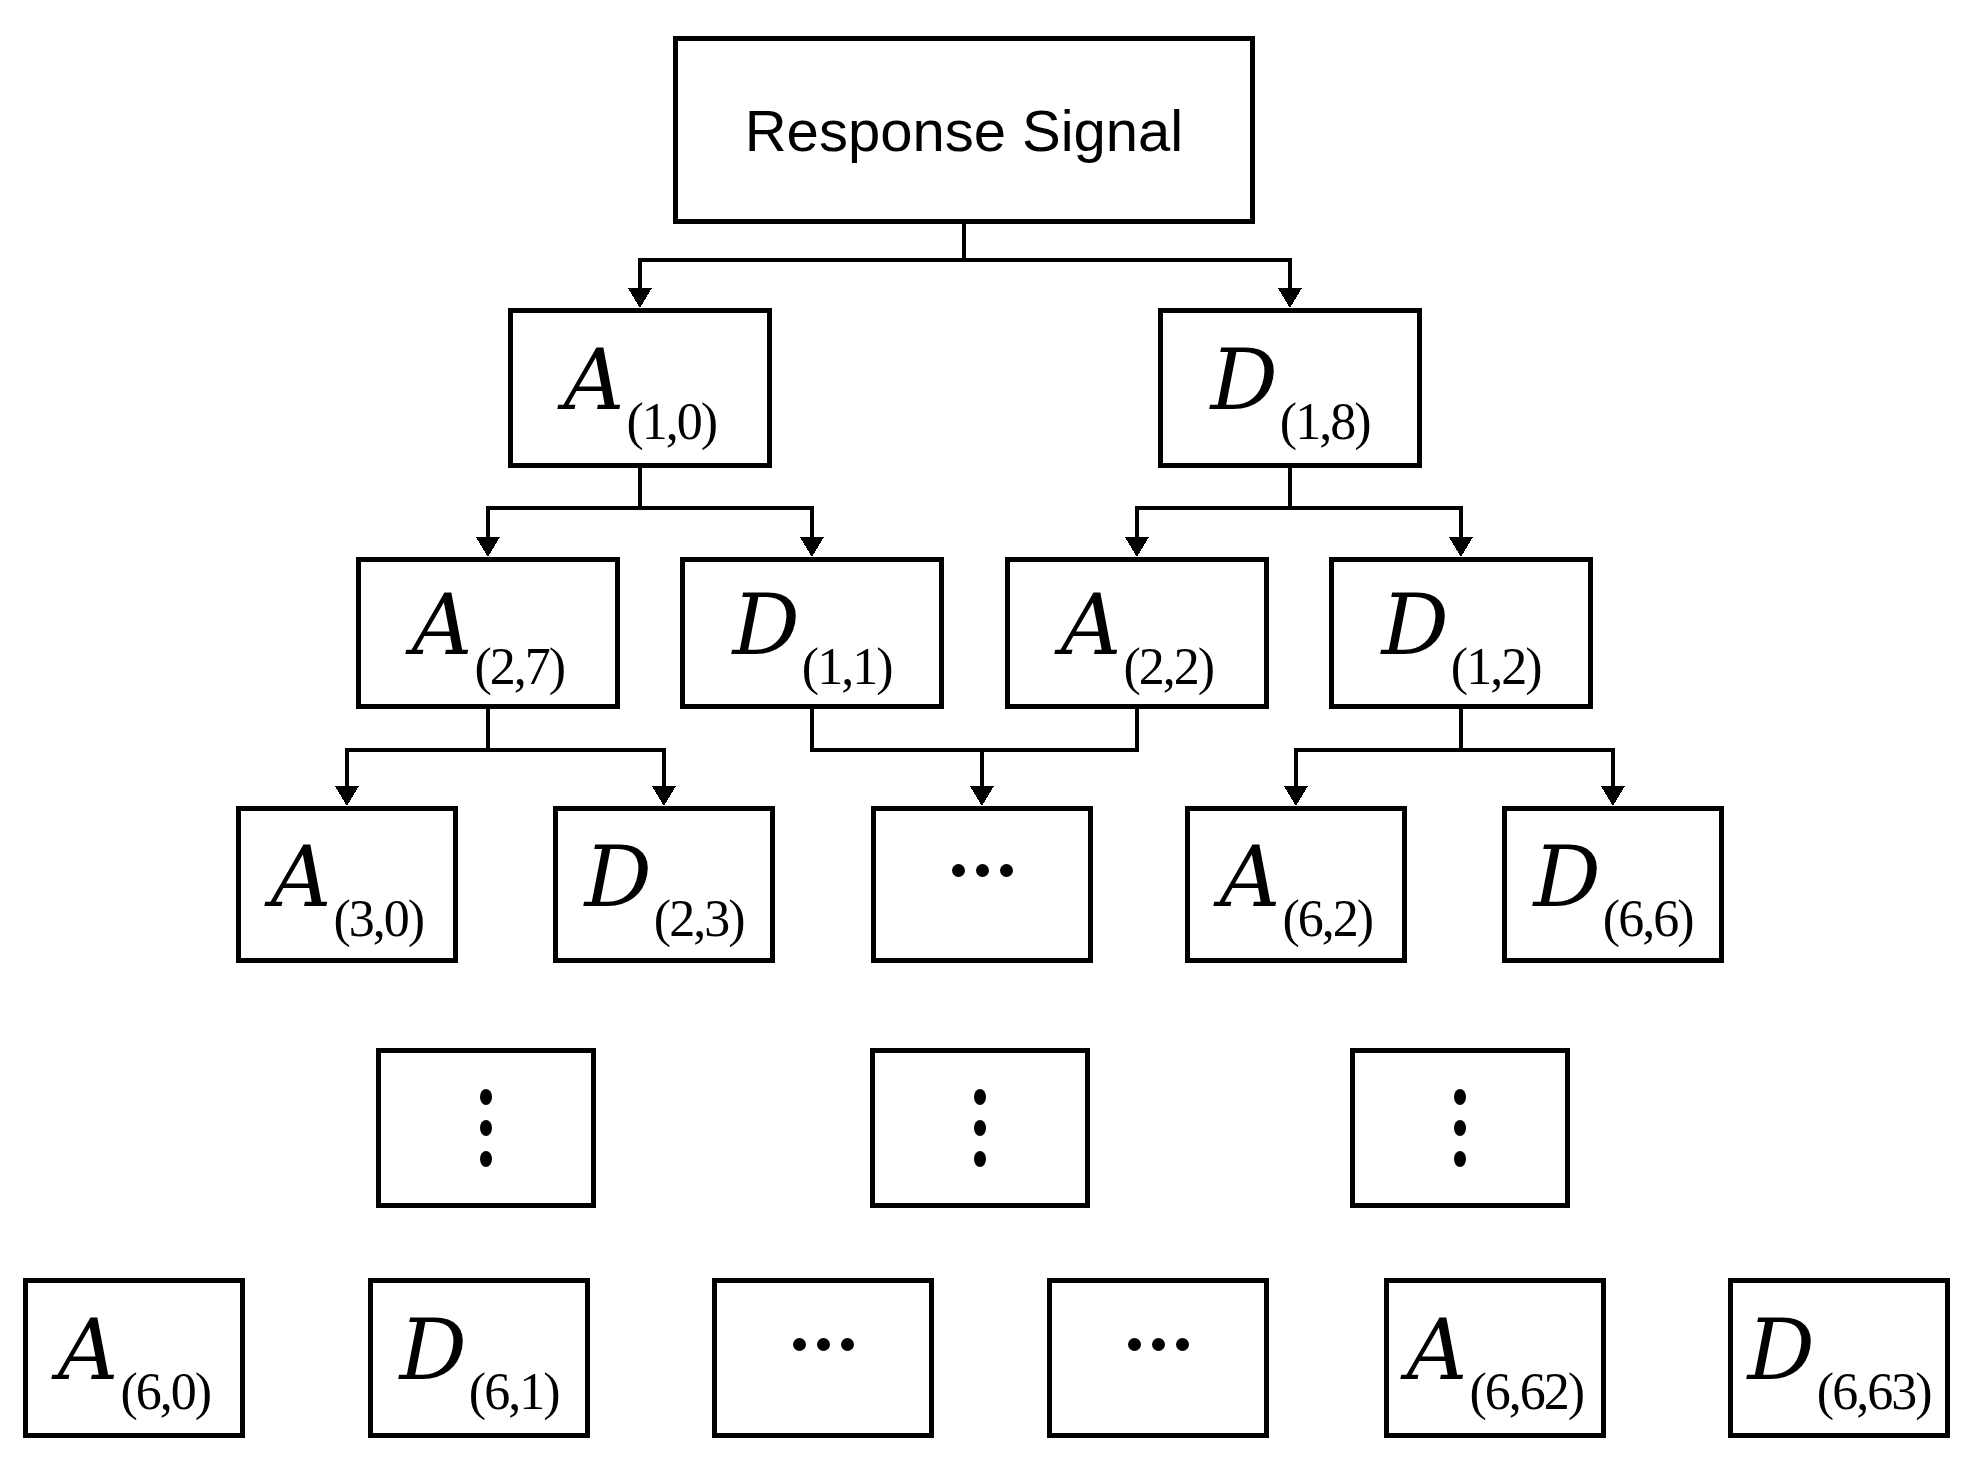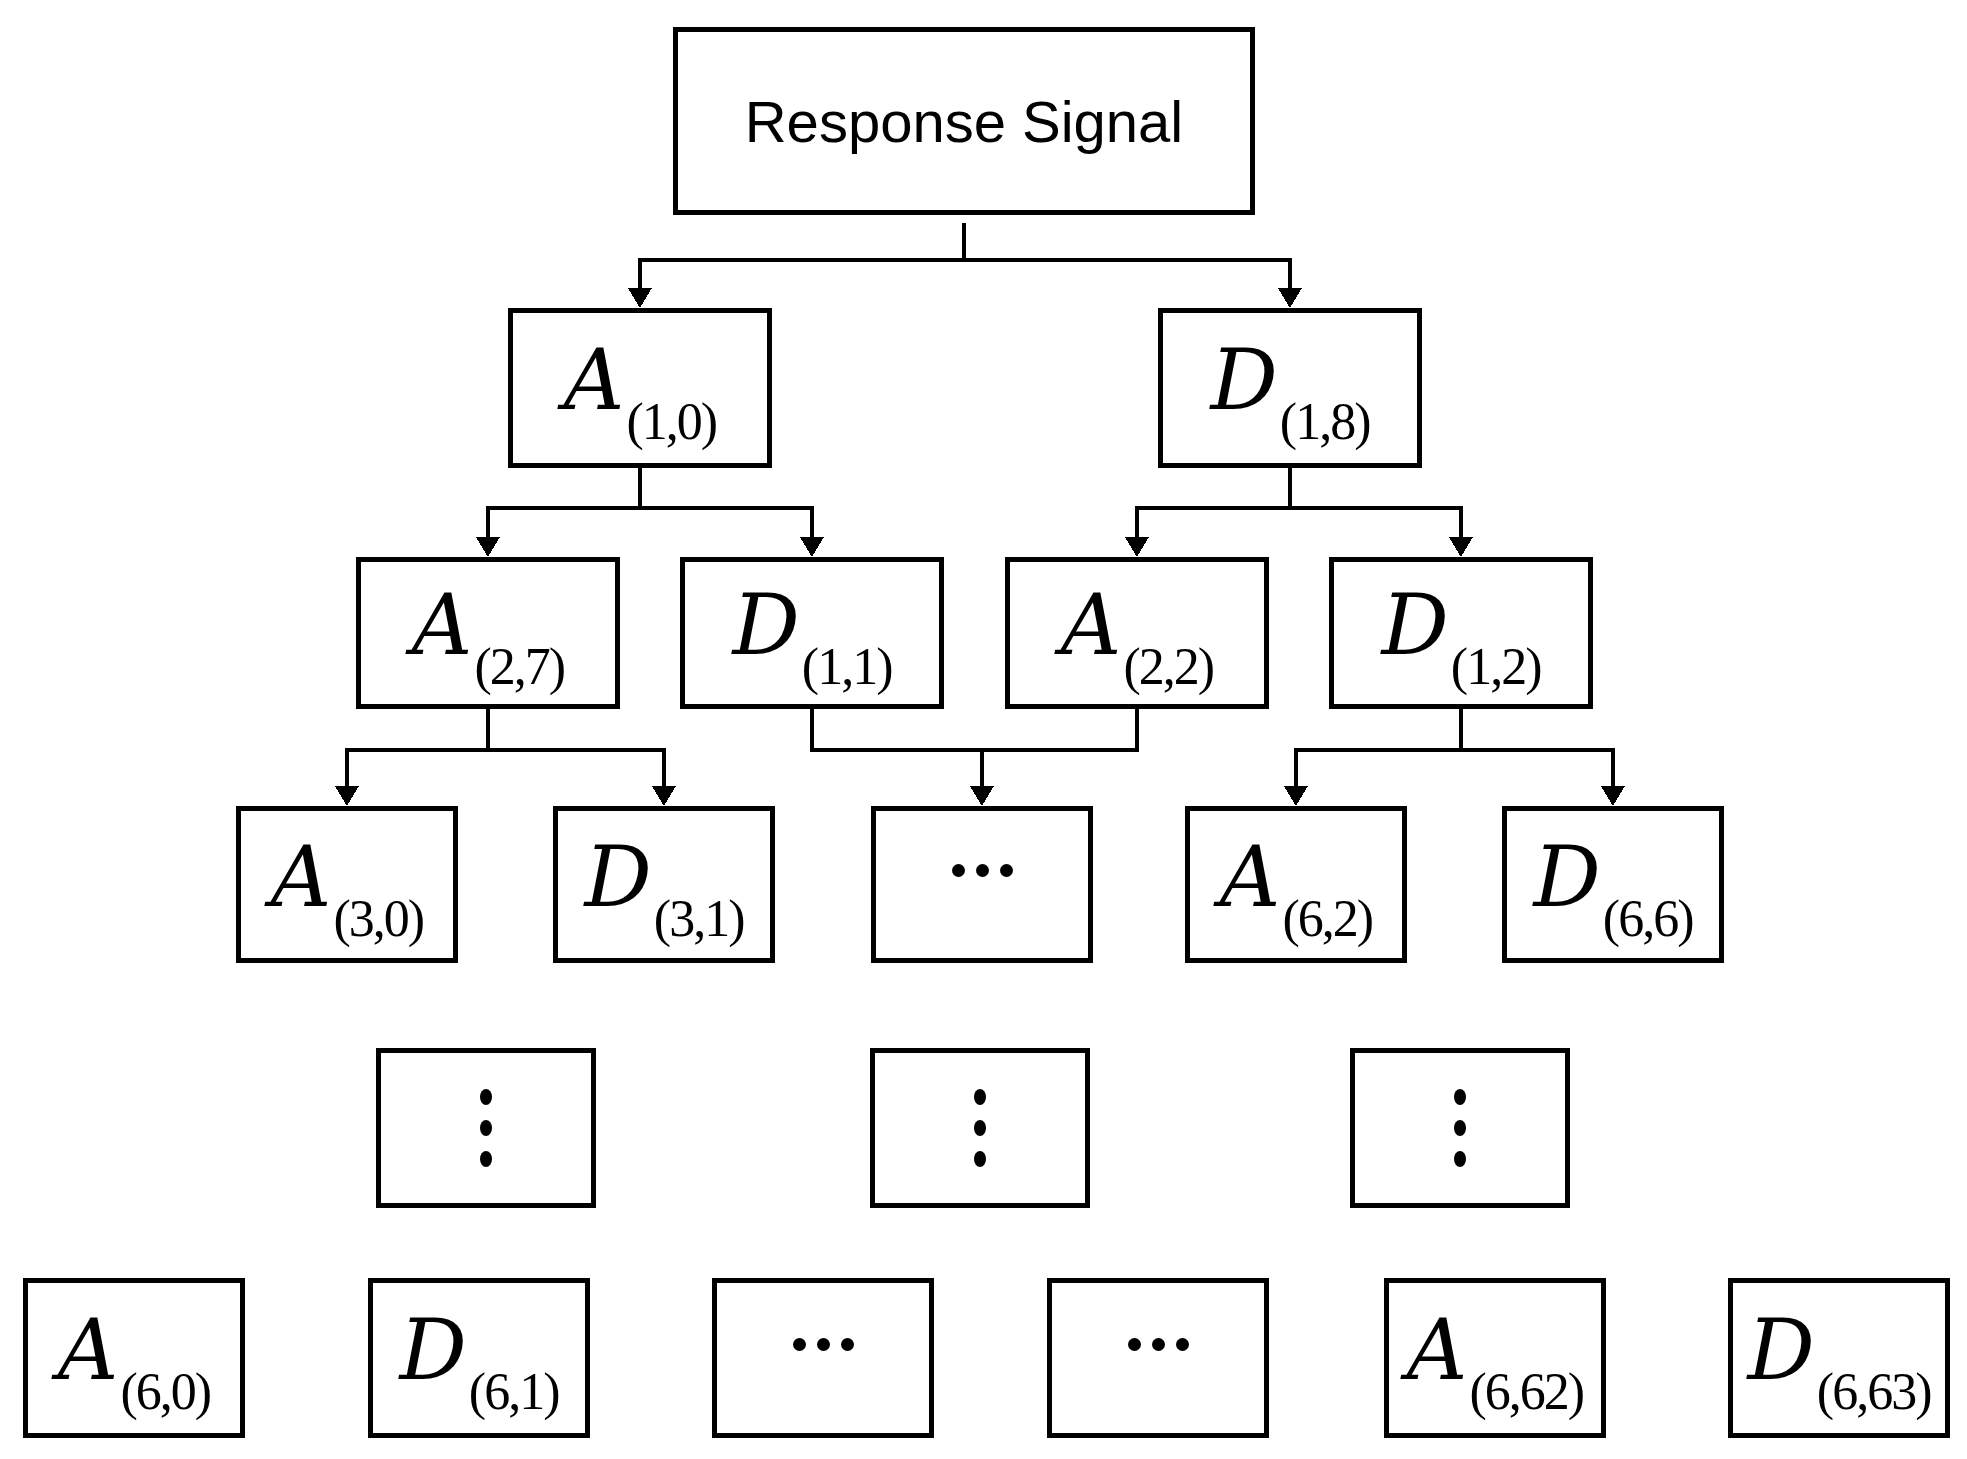--- a/index.html
+++ b/index.html
@@ -117,21 +117,21 @@
     <polygon stroke="none" points="970,786 994,786 982,806"></polygon>
 
     <line x1="1461" y1="709" x2="1461" y2="750"></line>
     <line x1="1294" y1="750" x2="1615" y2="750"></line>
     <line x1="1296" y1="748" x2="1296" y2="788"></line>
     <polygon stroke="none" points="1284,786 1308,786 1296,806"></polygon>
     <line x1="1613" y1="748" x2="1613" y2="788"></line>
     <polygon stroke="none" points="1601,786 1625,786 1613,806"></polygon>
   </svg>
 
-  <div class="node" style="left:673px; top:27px; width:582px; height:188px;">
+  <div class="node" style="left:673px; top:36px; width:582px; height:188px;">
     <span class="root-label">Response Signal</span>
   </div>
 
   <div class="node" style="left:508px; top:308px; width:264px; height:160px;">
     <span class="math">
         <span class="letter">A</span>
         <span class="subscript">(1,0)</span>
       </span>
   </div>
   <div class="node" style="left:1158px; top:308px; width:264px; height:160px;">
@@ -168,21 +168,21 @@
 
   <div class="node" style="left:236px; top:806px; width:222px; height:157px;">
     <span class="math">
         <span class="letter">A</span>
         <span class="subscript">(3,0)</span>
       </span>
   </div>
   <div class="node" style="left:553px; top:806px; width:222px; height:157px;">
     <span class="math">
         <span class="letter">D</span>
-        <span class="subscript">(3,1)</span>
+        <span class="subscript">(2,3)</span>
       </span>
   </div>
   <div class="node" style="left:871px; top:806px; width:222px; height:157px;">
     <span class="hdots">
         <span class="dot"></span>
         <span class="dot"></span>
         <span class="dot"></span>
       </span>
   </div>
   <div class="node" style="left:1185px; top:806px; width:222px; height:157px;">

